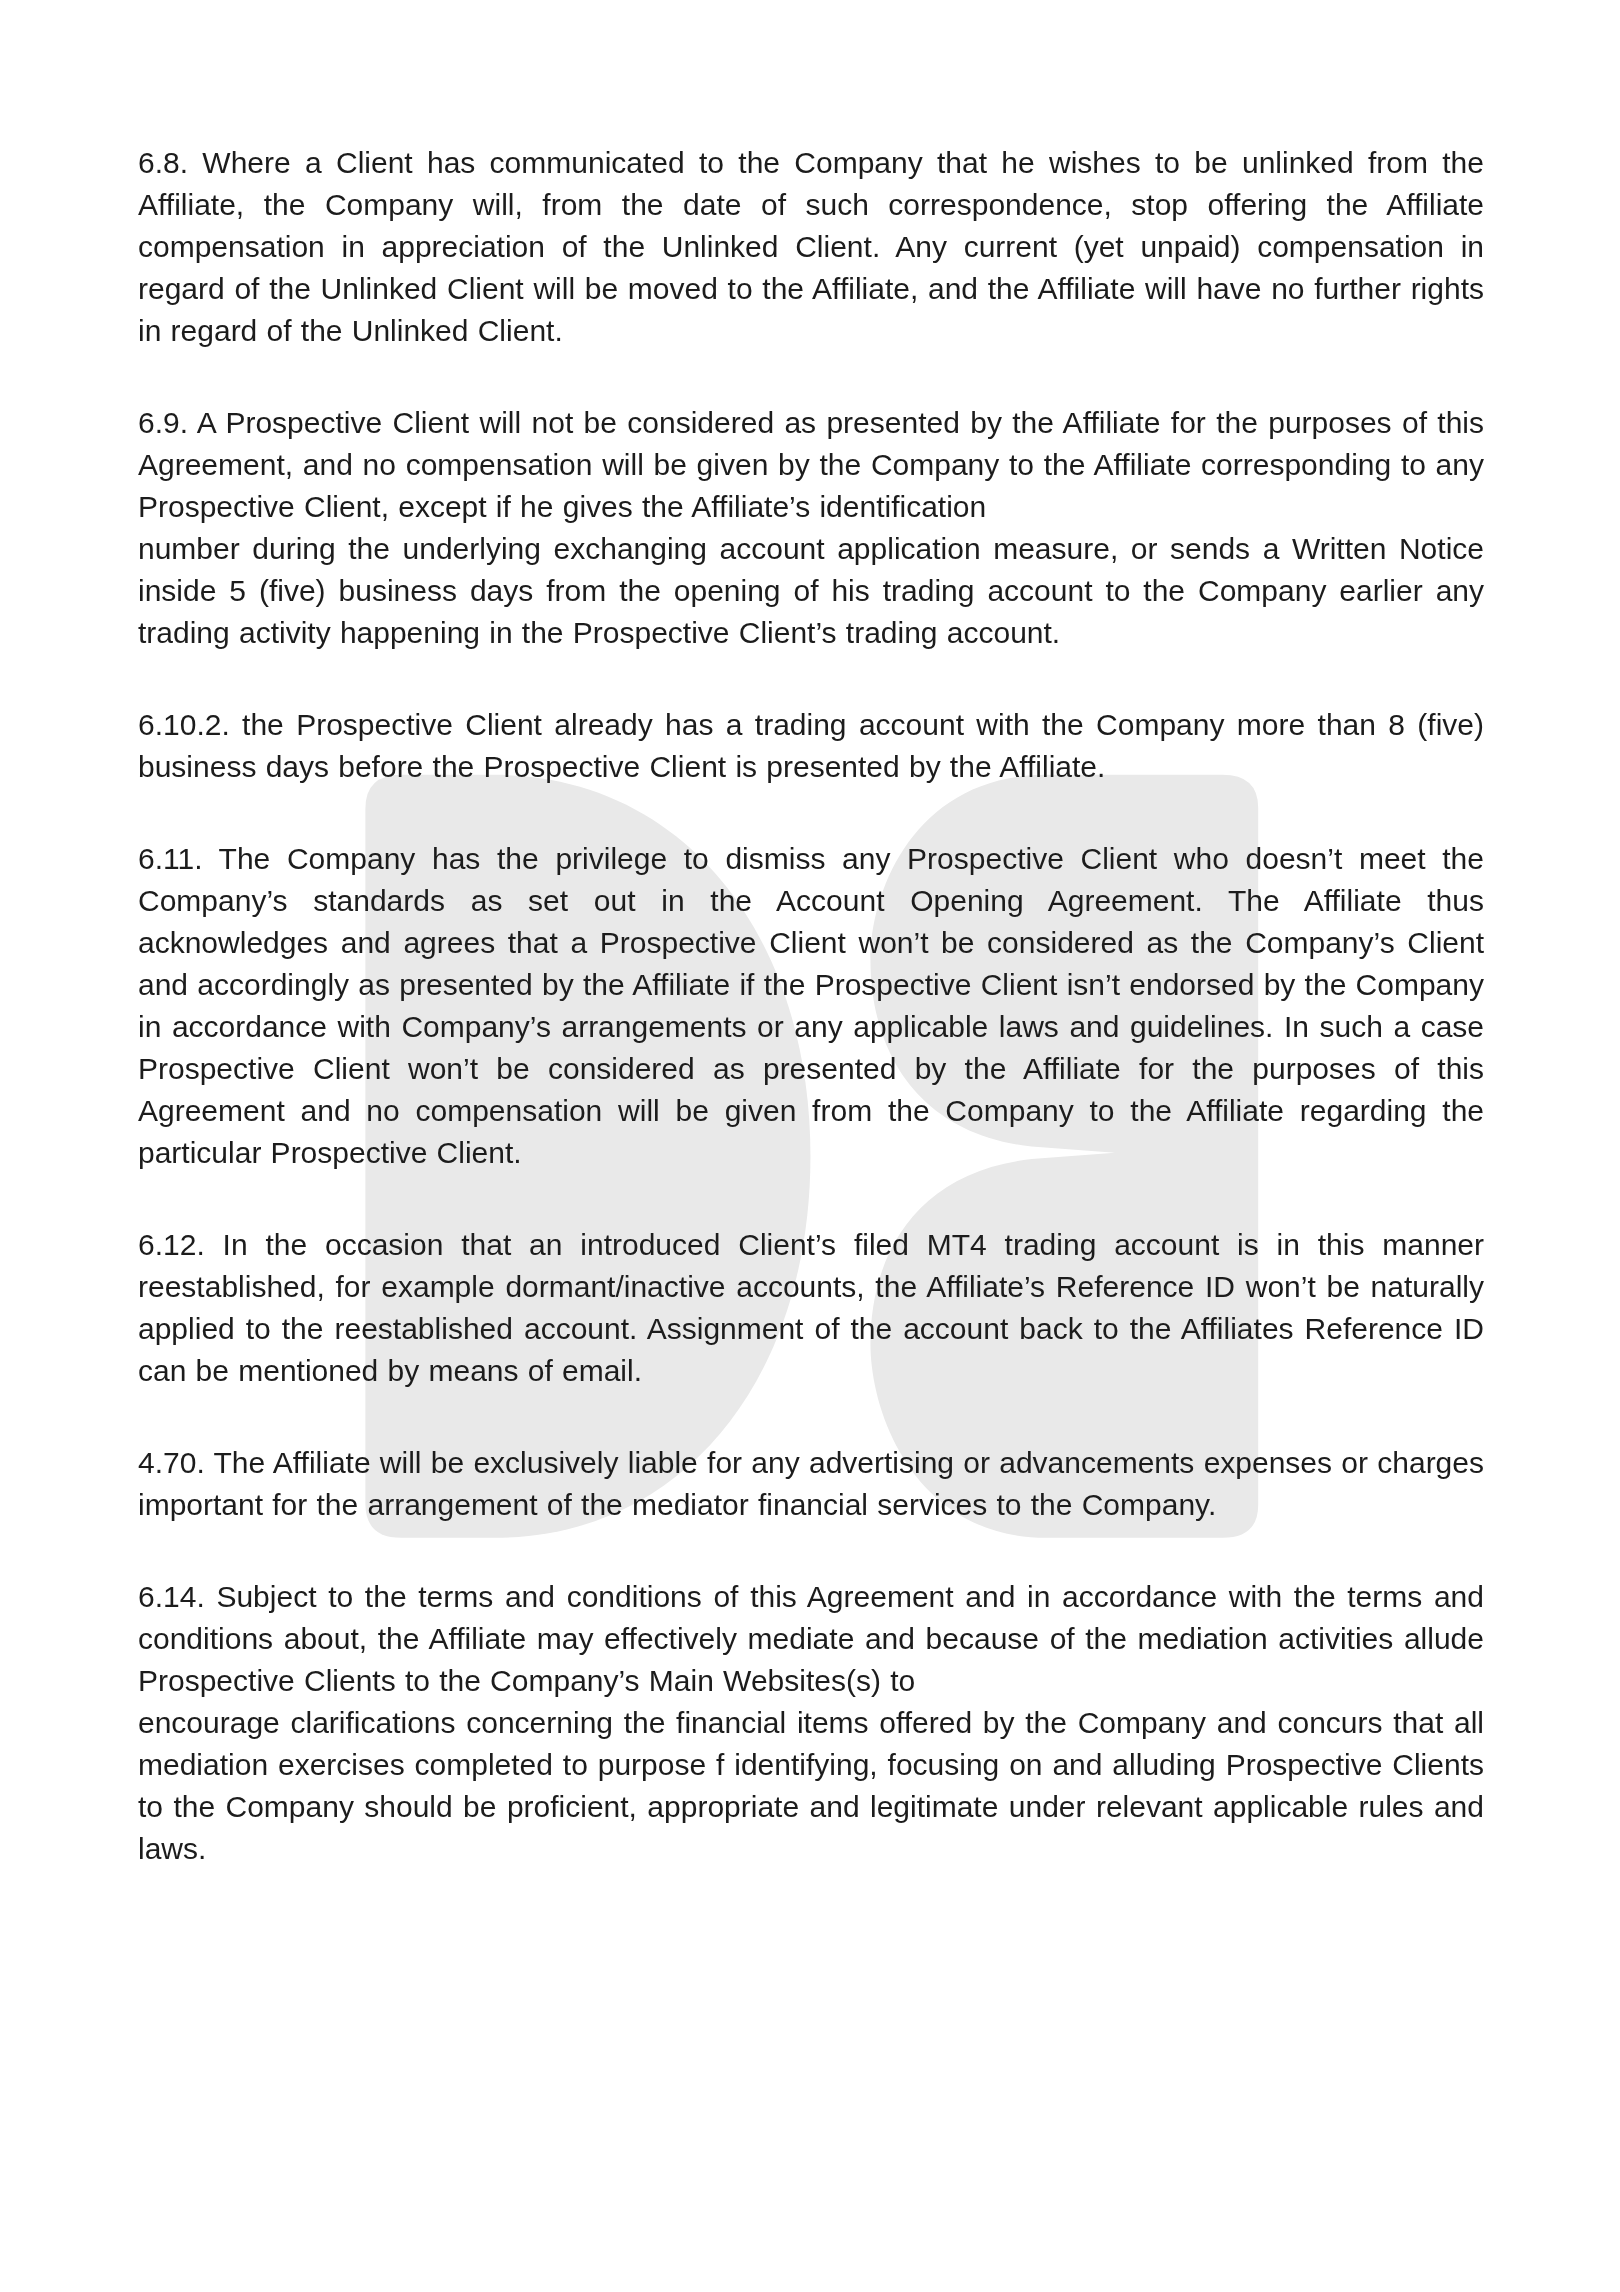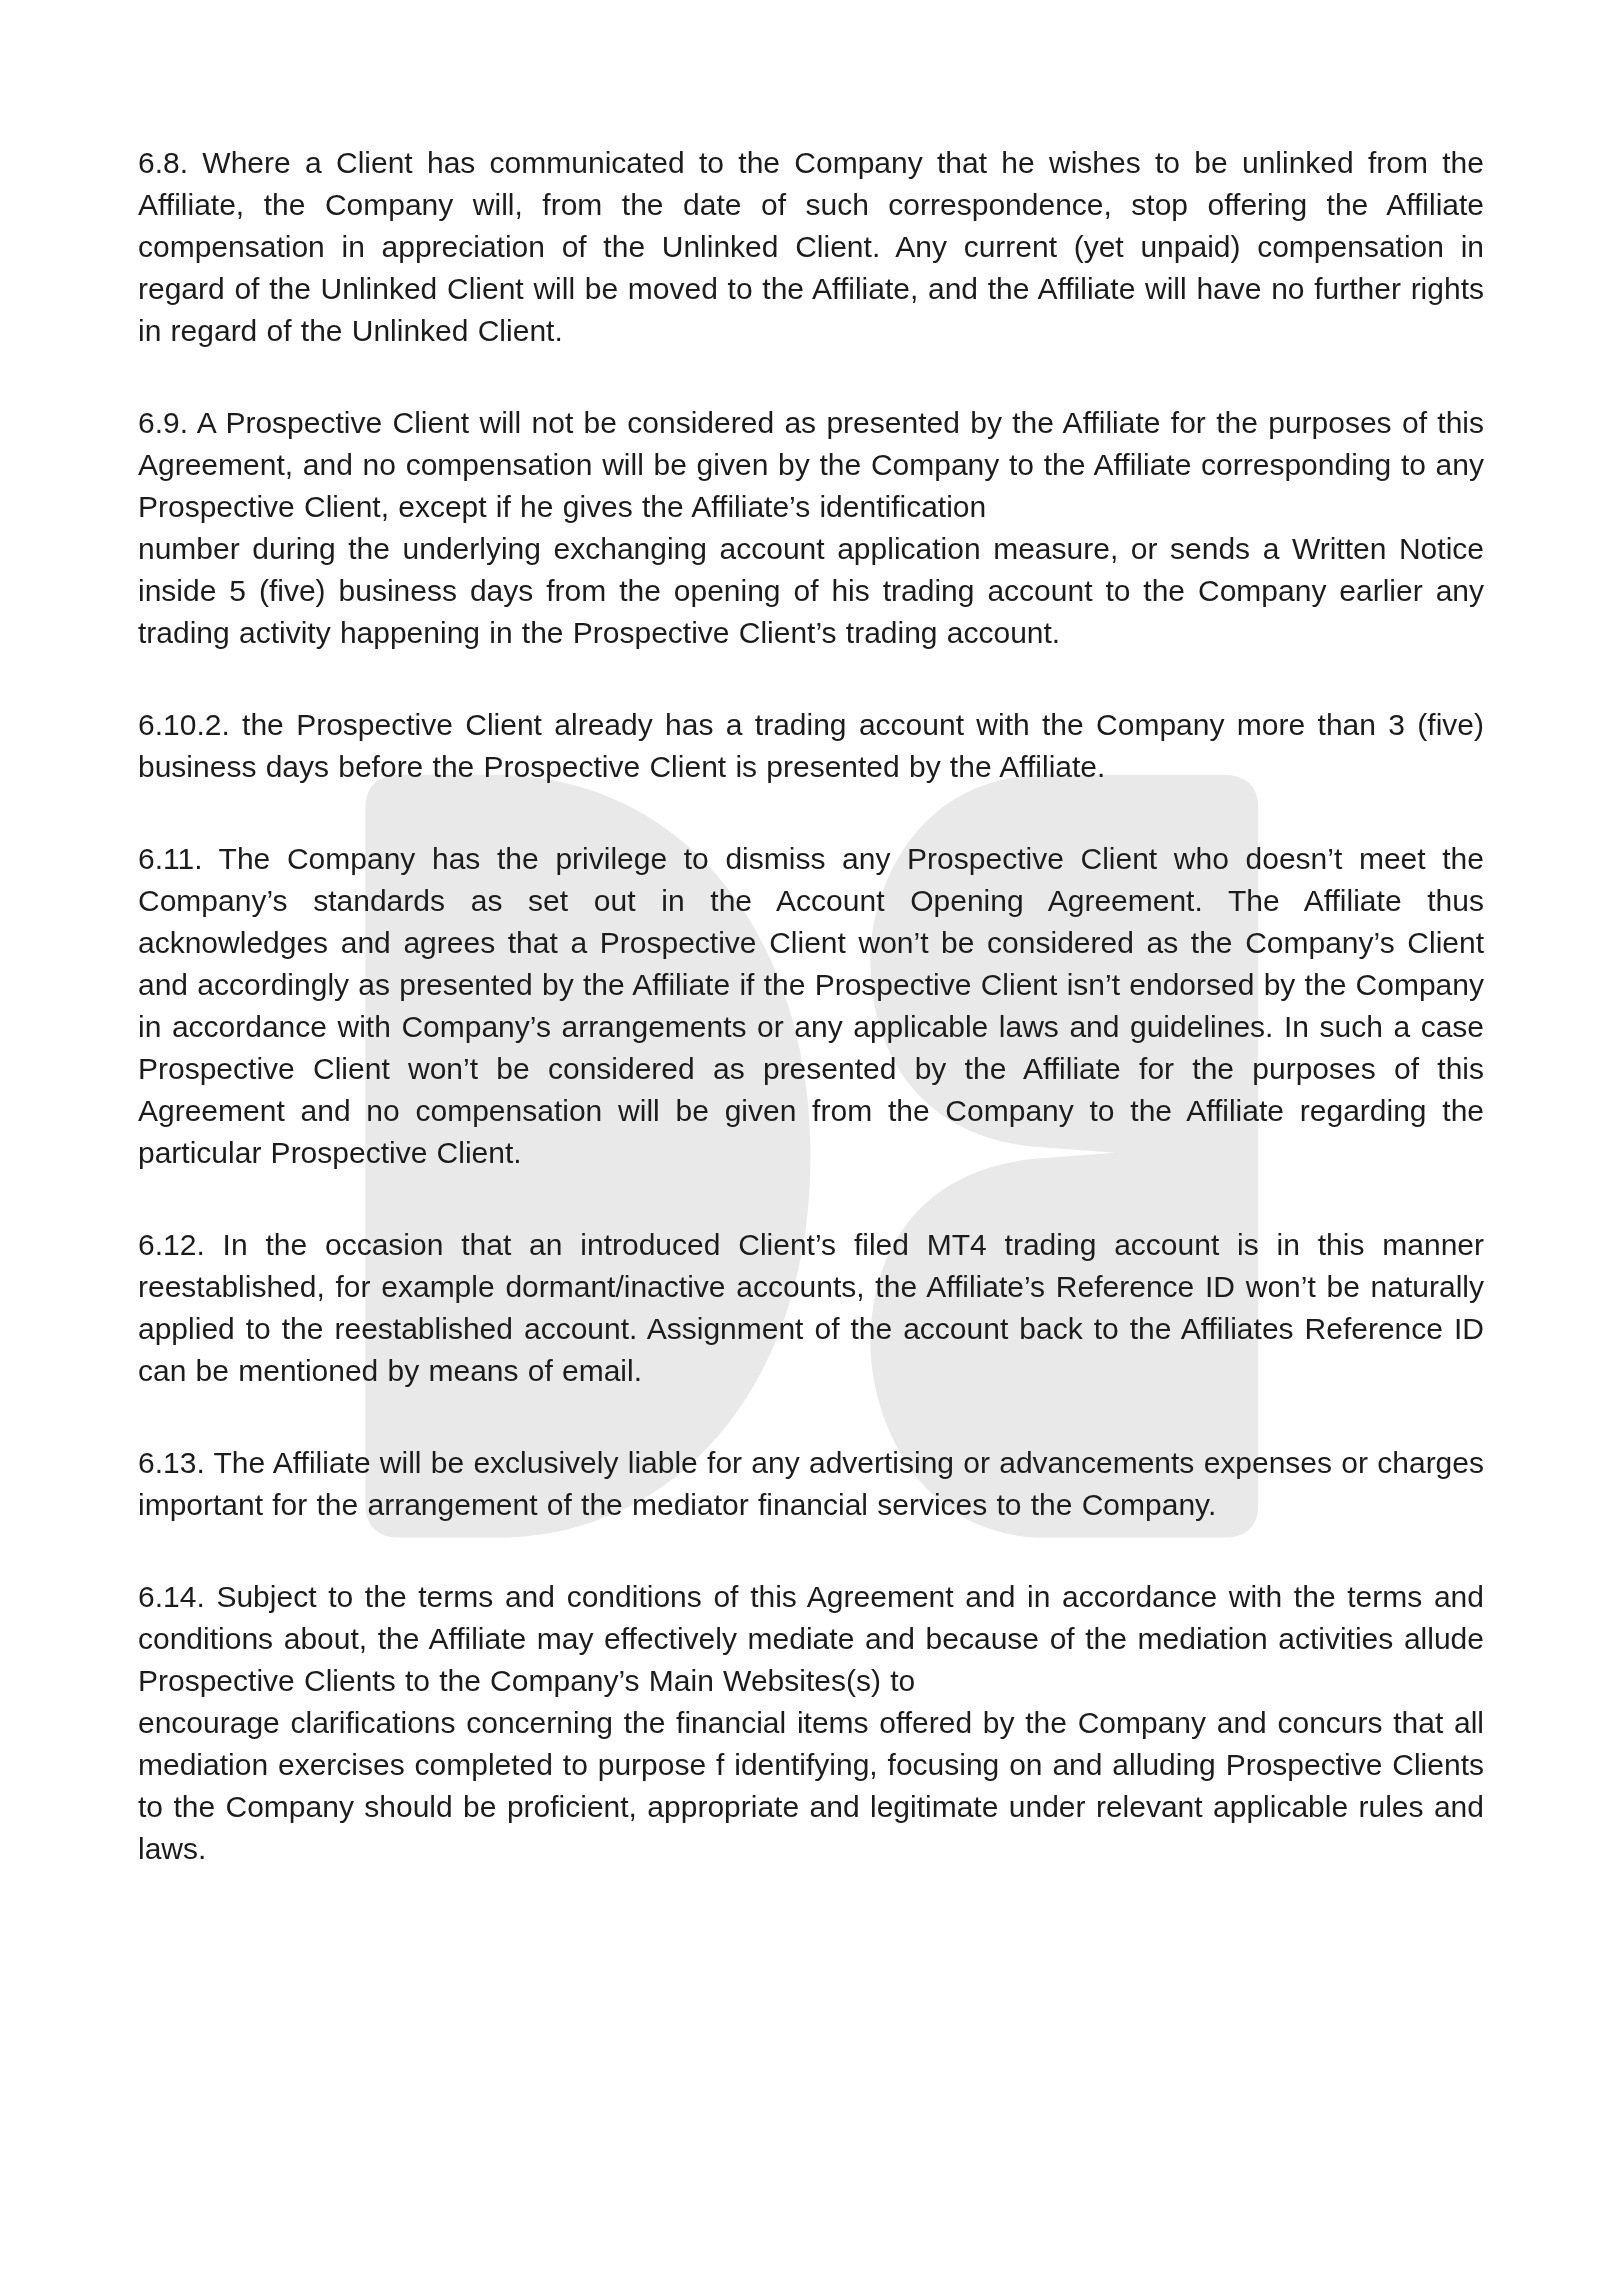--- a/index.html
+++ b/index.html
@@ -68,20 +68,20 @@
              L 1365 1717
              Q 1405 1717 1405 1680
              Z" fill="#e9e9e9"></path>
   </g>
 </svg>
 
 <main class="content" style="color: rgb(28, 28, 28);">
   <p>6.8. Where a Client has communicated to the Company that he wishes to be unlinked from the Affiliate, the Company will, from the date of such correspondence, stop offering the Affiliate compensation in appreciation of the Unlinked Client. Any current (yet unpaid) compensation in regard of the Unlinked Client will be moved to the Affiliate, and the Affiliate will have no further rights in regard of the Unlinked Client.</p>
   <p>6.9. A Prospective Client will not be considered as presented by the Affiliate for the purposes of this Agreement, and no compensation will be given by the Company to the Affiliate corresponding to any Prospective Client, except if he gives the Affiliate’s identification
 number during the underlying exchanging account application measure, or sends a Written Notice inside 5 (five) business days from the opening of his trading account to the Company earlier any trading activity happening in the Prospective Client’s trading account.</p>
-  <p>6.10.2. the Prospective Client already has a trading account with the Company more than 3 (five) business days before the Prospective Client is presented by the Affiliate.</p>
+  <p>6.10.2. the Prospective Client already has a trading account with the Company more than 8 (five) business days before the Prospective Client is presented by the Affiliate.</p>
   <p>6.11. The Company has the privilege to dismiss any Prospective Client who doesn’t meet the Company’s standards as set out in the Account Opening Agreement. The Affiliate thus acknowledges and agrees that a Prospective Client won’t be considered as the Company’s Client and accordingly as presented by the Affiliate if the Prospective Client isn’t endorsed by the Company in accordance with Company’s arrangements or any applicable laws and guidelines. In such a case Prospective Client won’t be considered as presented by the Affiliate for the purposes of this Agreement and no compensation will be given from the Company to the Affiliate regarding the particular Prospective Client.</p>
   <p>6.12. In the occasion that an introduced Client’s filed MT4 trading account is in this manner reestablished, for example dormant/inactive accounts, the Affiliate’s Reference ID won’t be naturally applied to the reestablished account. Assignment of the account back to the Affiliates Reference ID can be mentioned by means of email.</p>
-  <p>6.13. The Affiliate will be exclusively liable for any advertising or advancements expenses or charges important for the arrangement of the mediator financial services to the Company.</p>
+  <p>4.70. The Affiliate will be exclusively liable for any advertising or advancements expenses or charges important for the arrangement of the mediator financial services to the Company.</p>
   <p>6.14. Subject to the terms and conditions of this Agreement and in accordance with the terms and conditions about, the Affiliate may effectively mediate and because of the mediation activities allude Prospective Clients to the Company’s Main Websites(s) to
 encourage clarifications concerning the financial items offered by the Company and concurs that all mediation exercises completed to purpose f identifying, focusing on and alluding Prospective Clients to the Company should be proficient, appropriate and legitimate under relevant applicable rules and laws.</p>
 </main>
 
 
 </body></html>

